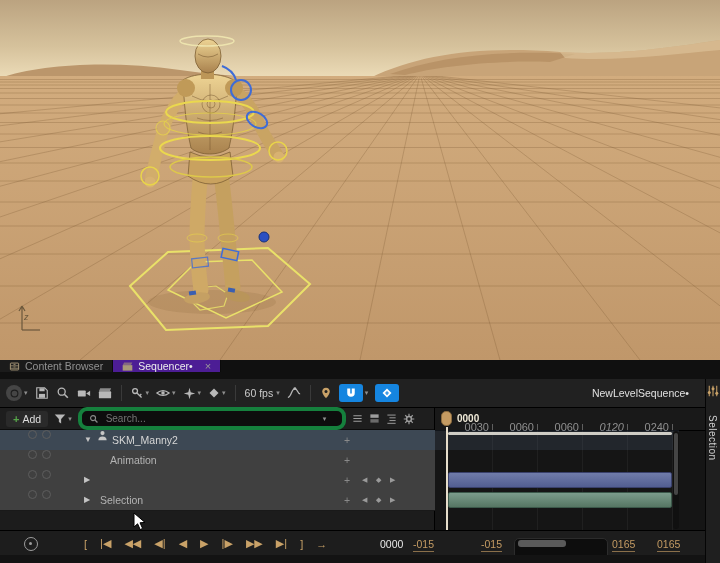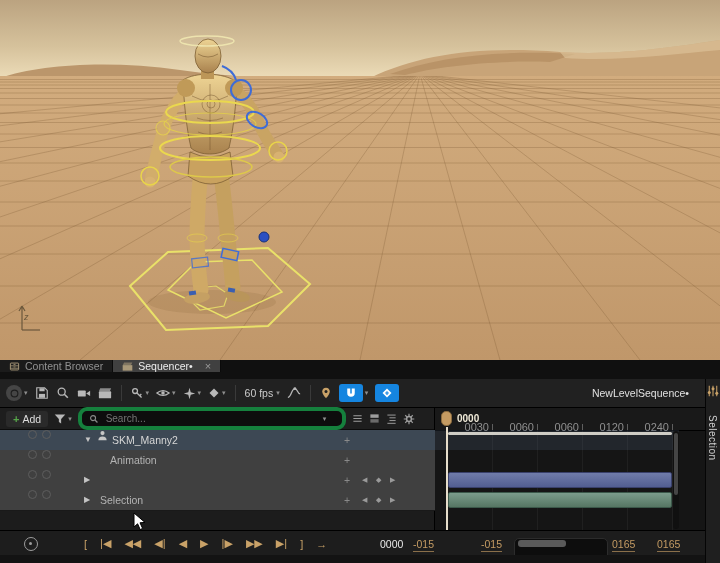--- a/index.html
+++ b/index.html
@@ -10,21 +10,21 @@
   
   .viewport{position:absolute;left:0;top:0;width:720px;height:360px;background:#c9a97e;}
   .axis-label{position:absolute;left:24px;top:312px;font-size:9px;color:#6b583c;font-style:italic;}
 
   
   .dock{position:absolute;left:0;top:360px;width:720px;height:203px;background:#161616;}
 
   .tabbar{position:absolute;left:0;top:0;width:720px;height:19px;background:#101010;display:flex;align-items:flex-start;}
   .tab{display:flex;align-items:center;gap:5px;padding:0 9px;font-size:10.5px;color:#919191;
        background:#1b1b1b;border-right:1px solid #0a0a0a;}
-  .tab.active{background:#404040;color:#ececec;}
+  .tab.active{background:#4c1d95;color:#ececec;}
   .tab .ticon{color:#a89878;display:inline-flex;}
   .tab-close{margin-left:7px;color:#9a9a9a;font-size:11px;cursor:default;}
 
   .toolbar{position:absolute;left:0;top:19px;width:705px;height:29px;background:#212121;
            border-bottom:1px solid #000;display:flex;align-items:center;gap:7px;padding:0 6px;box-sizing:border-box;}
   .ibtn{display:inline-flex;align-items:center;gap:2px;color:#b8b8b8;}
   .caret{font-size:7px;color:#8f8f8f;}
   .tsep{width:1px;height:16px;background:#3a3a3a;margin:0 2px;}
   .circle-btn{width:16px;height:16px;border-radius:50%;background:#454545;display:inline-flex;align-items:center;justify-content:center;}
   .bluebtn{width:24px;height:18px;border-radius:3px;background:#1585e0;display:inline-flex;align-items:center;justify-content:center;color:#fff;}
@@ -410,21 +410,21 @@
         <div class="tickM" style="left:192px;"></div>
         <div class="tickM" style="left:237px;"></div>
         <div class="tickm" style="left:34px;"></div>
         <div class="tickm" style="left:79px;"></div>
         <div class="tickm" style="left:124px;"></div>
         <div class="tickm" style="left:169px;"></div>
         <div class="tickm" style="left:214px;"></div>
         <span class="ticklbl" style="left:54px;">0030</span>
         <span class="ticklbl" style="left:99px;">0060</span>
         <span class="ticklbl" style="left:144px;">0060</span>
-        <span class="ticklbl" style="left:189px;">0120</span>
+        <span class="ticklbl" style="left:189px;font-style:italic;">0120</span>
         <span class="ticklbl" style="left:234px;">0240</span>
       </div>
       <div class="lanes">
         <div class="vgrid" style="left:57px;"></div>
         <div class="vgrid" style="left:102px;"></div>
         <div class="vgrid" style="left:147px;"></div>
         <div class="vgrid" style="left:192px;"></div>
         <div class="vgrid" style="left:237px;"></div>
         <div class="rowtint"></div>
         <div class="sumbar"></div>

